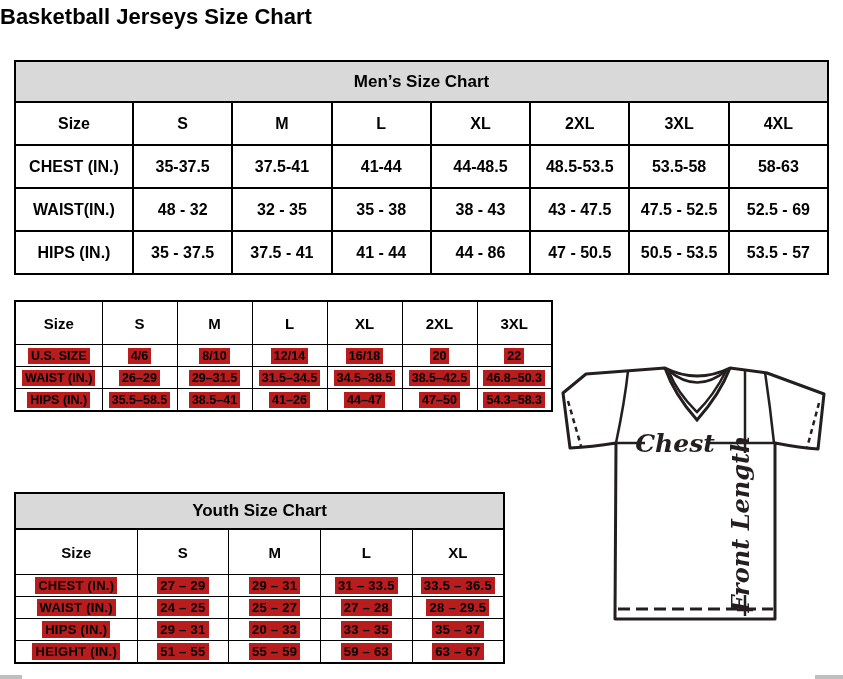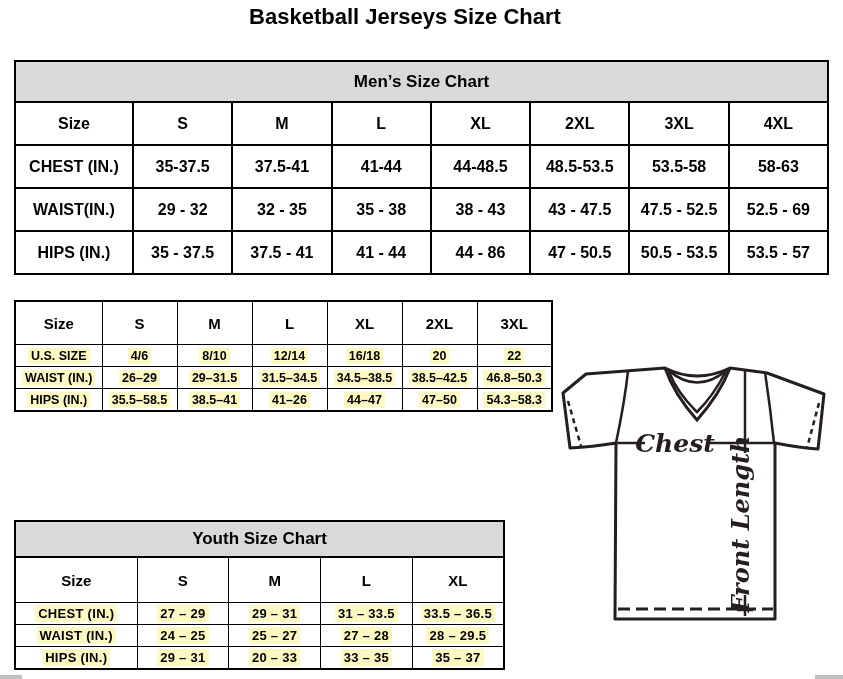--- a/index.html
+++ b/index.html
@@ -3,21 +3,21 @@
 <meta charset="utf-8">
 <style>
   html,body{margin:0;padding:0;}
   body{
     width:843px;height:679px;position:relative;overflow:hidden;
     background:#ffffff;color:#000;
     font-family:"Liberation Sans", sans-serif;
   }
   .page-title{
     position:absolute;top:4px;left:0;width:810px;margin:0;
-    text-align:center;font-size:22px;font-weight:bold;color:#000;
+    font-size:22px;font-weight:bold;color:#000;
   }
   .chart{position:absolute;}
   .band{
     background:#d9d9d9;border:2px solid #000;border-bottom:none;
     display:flex;align-items:center;justify-content:center;
     font-weight:bold;font-size:17px;color:#000;
   }
   table{border-collapse:collapse;table-layout:fixed;width:100%;background:#fff;}
   th,td{
     border:1px solid #000;text-align:center;vertical-align:middle;
@@ -30,28 +30,28 @@
   .mens th,.mens td{border-width:2px;font-size:16px;height:41px;}
   .mens col.c0{width:118px;}
   
   .womens{left:14px;top:300px;width:539px;}
   .womens .band{height:33px;}
   .womens table{border:2px solid #000;}
   .womens thead th{font-size:15px;height:42px;}
   .womens tbody th,.womens tbody td{font-size:12.5px;height:21px;}
   .womens col.c0{width:87px;}
   
-  .youth{left:14px;top:492px;width:491px;margin-top:28px;}
+  .youth{left:14px;top:492px;width:491px;}
   .youth .band{height:34px;}
   .youth table{border:2px solid #000;}
   .youth thead th{font-size:15px;height:44px;}
   .youth tbody th,.youth tbody td{font-size:13px;height:21px;letter-spacing:0.3px;}
   .youth col.c0{width:122px;}
   
-  .womens tbody span,.youth tbody span{background:#fef9c3;padding:1px 3px;}
+  .womens tbody span,.youth tbody span{background:#b91c1c;padding:1px 3px;}
   
   .jersey{position:absolute;left:554px;top:354px;width:282px;height:280px;margin:0;}
   .jersey svg{display:block;width:282px;height:280px;}
   .jersey text{
     font-family:"DejaVu Serif", serif;
     font-style:italic;font-weight:bold;fill:#241f1e;
   }
   
   .sb{position:absolute;background:#bfbfbf;height:4px;bottom:0;}
   .sb-left{left:0;width:22px;}
@@ -93,21 +93,21 @@
           <td><span>35-37.5</span></td>
           <td><span>37.5-41</span></td>
           <td><span>41-44</span></td>
           <td><span>44-48.5</span></td>
           <td><span>48.5-53.5</span></td>
           <td><span>53.5-58</span></td>
           <td><span>58-63</span></td>
         </tr>
         <tr>
           <th><span>WAIST(IN.)</span></th>
-          <td><span>29 - 32</span></td>
+          <td><span>48 - 32</span></td>
           <td><span>32 - 35</span></td>
           <td><span>35 - 38</span></td>
           <td><span>38 - 43</span></td>
           <td><span>43 - 47.5</span></td>
           <td><span>47.5 - 52.5</span></td>
           <td><span>52.5 - 69</span></td>
         </tr>
         <tr>
           <th><span>HIPS (IN.)</span></th>
           <td><span>35 - 37.5</span></td>
@@ -210,20 +210,27 @@
           <td><span>27 – 28</span></td>
           <td><span>28 – 29.5</span></td>
         </tr>
         <tr>
           <th><span>HIPS (IN.)</span></th>
           <td><span>29 – 31</span></td>
           <td><span>20 – 33</span></td>
           <td><span>33 – 35</span></td>
           <td><span>35 – 37</span></td>
         </tr>
+        <tr>
+          <th><span>HEIGHT (IN.)</span></th>
+          <td><span>51 – 55</span></td>
+          <td><span>55 – 59</span></td>
+          <td><span>59 – 63</span></td>
+          <td><span>63 – 67</span></td>
+        </tr>
       </tbody>
     </table>
 </section>
 
 <figure class="jersey">
   <svg viewBox="0 0 282 280">
 
     <path d="M111,14 L32,20 L9,39 L16,94 Q38,93 62,89 L61,265 L221,265 L221,89 Q247,94 264,95 L270,40 L213,19 L176,14 Q143,30 111,14 Z" fill="#ffffff" stroke="#241f1e" stroke-width="3" stroke-linejoin="round"></path>
 
     <path d="M74,17 C71,45 66,70 62,89" fill="none" stroke="#241f1e" stroke-width="2.5"></path>

